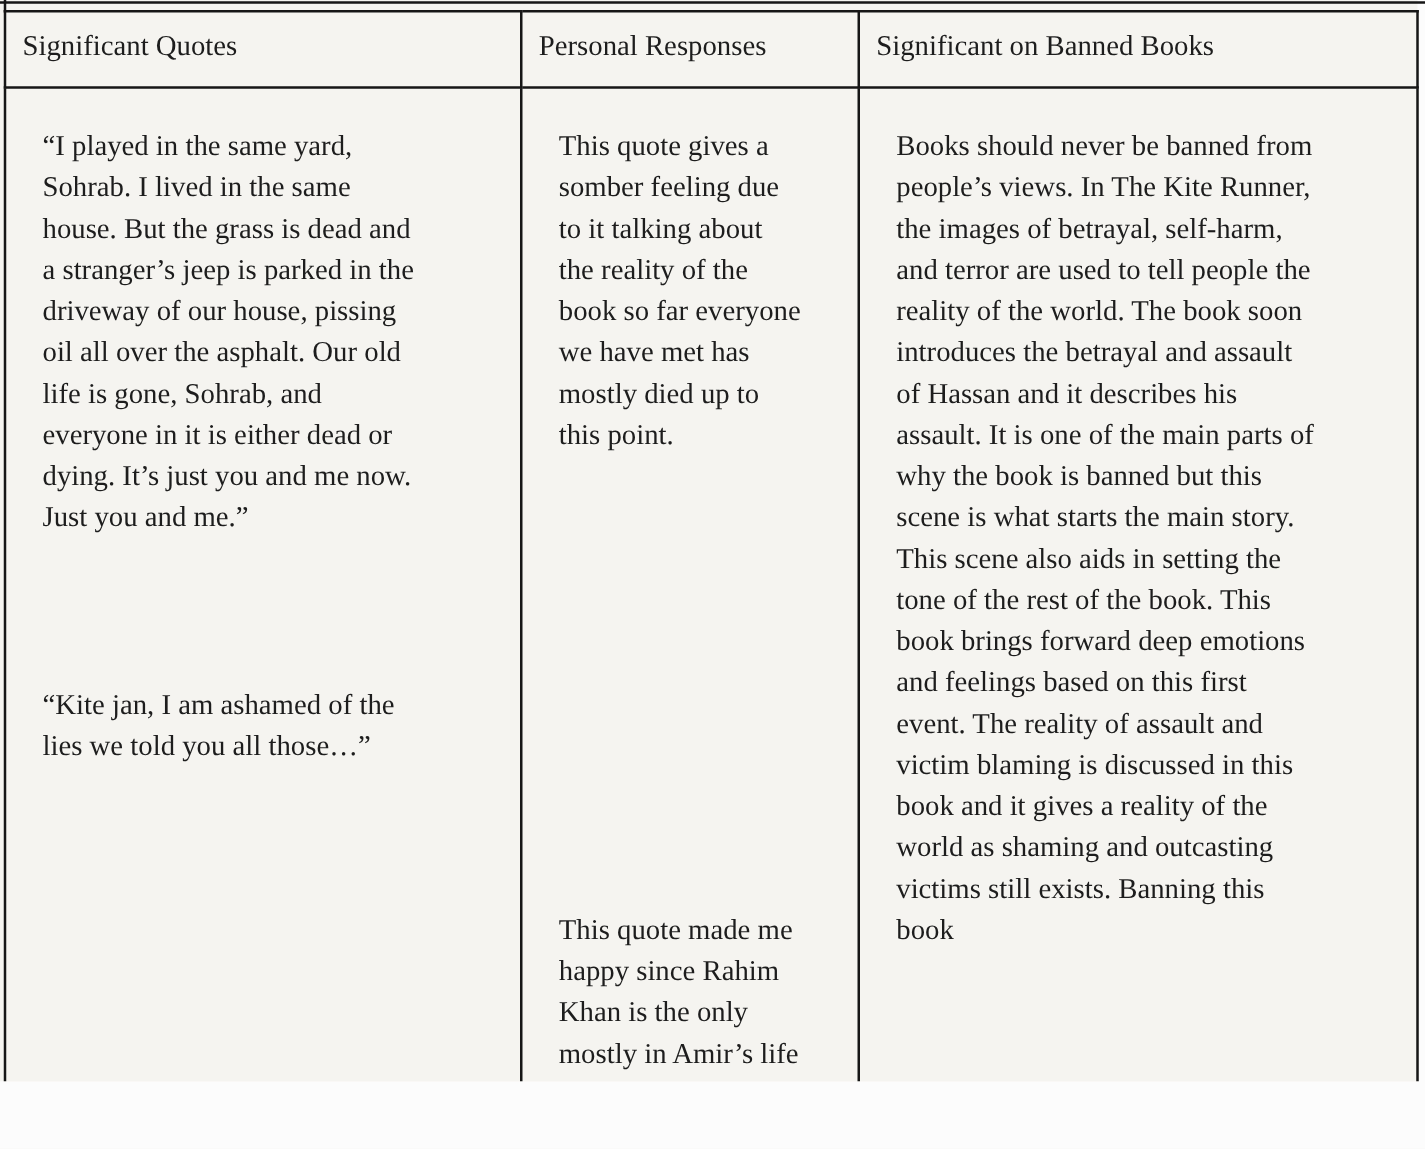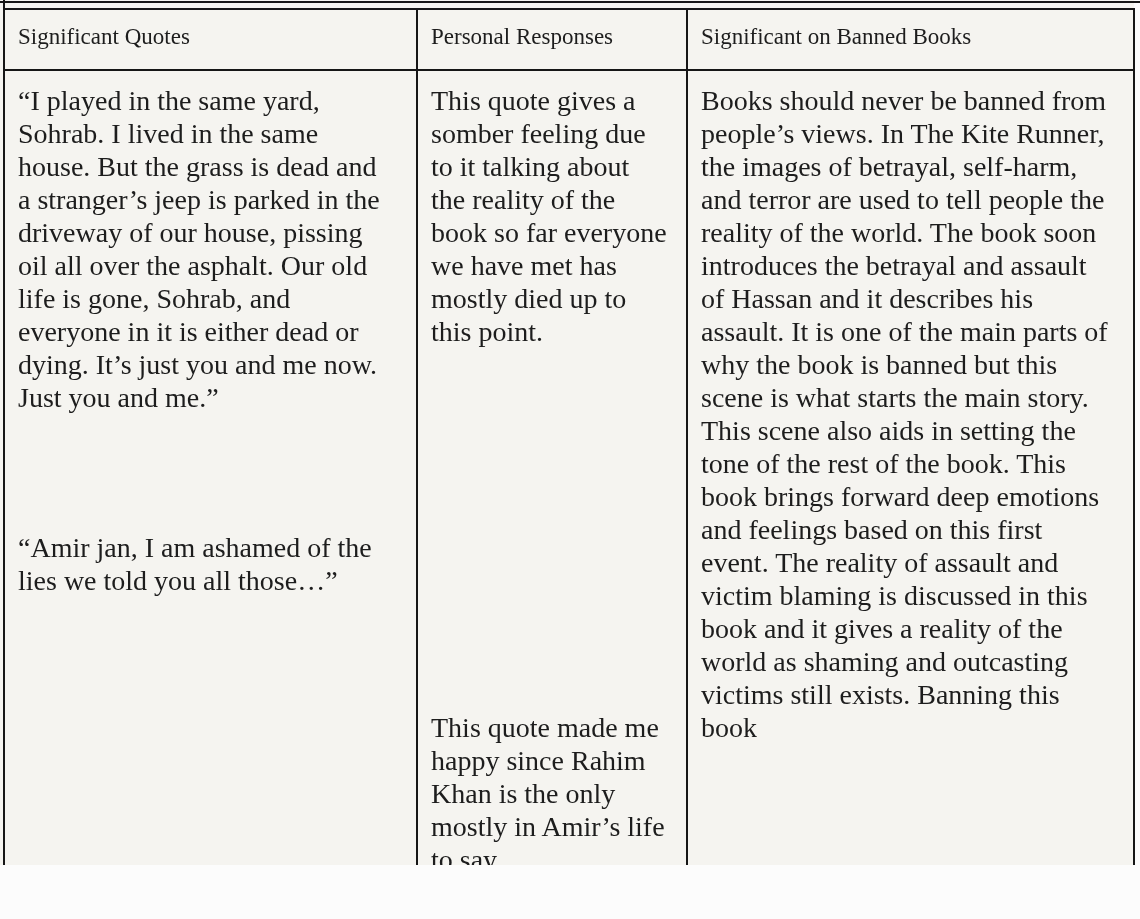--- a/index.html
+++ b/index.html
@@ -55,22 +55,22 @@
     border-bottom-width: 3px;
   }
   .doc-table th {
     height: 46px; 
     font-weight: normal;
     font-size: 23px;
     line-height: 28px;
     white-space: nowrap;
   }
   .para {
-    margin: 0;
-    font-size: 28px;
+    margin: 16px;
+    font-size: 23px;
     line-height: 33px;
     white-space: pre-line;
   }
   .gap-quote-2   { margin-top: 117px; }
   .gap-response-2 { margin-top: 363px; }
 </style>
 </head>
 <body>
 
 <div class="viewport">
@@ -97,21 +97,21 @@
           <p class="para">“I played in the same yard,
 Sohrab. I lived in the same
 house. But the grass is dead and
 a stranger’s jeep is parked in the
 driveway of our house, pissing
 oil all over the asphalt. Our old
 life is gone, Sohrab, and
 everyone in it is either dead or
 dying. It’s just you and me now.
 Just you and me.”</p>
-          <p class="para gap-quote-2">“Amir jan, I am ashamed of the
+          <p class="para gap-quote-2">“Kite jan, I am ashamed of the
 lies we told you all those…”</p>
         </td>
         <td>
           <p class="para">This quote gives a
 somber feeling due
 to it talking about
 the reality of the
 book so far everyone
 we have met has
 mostly died up to

